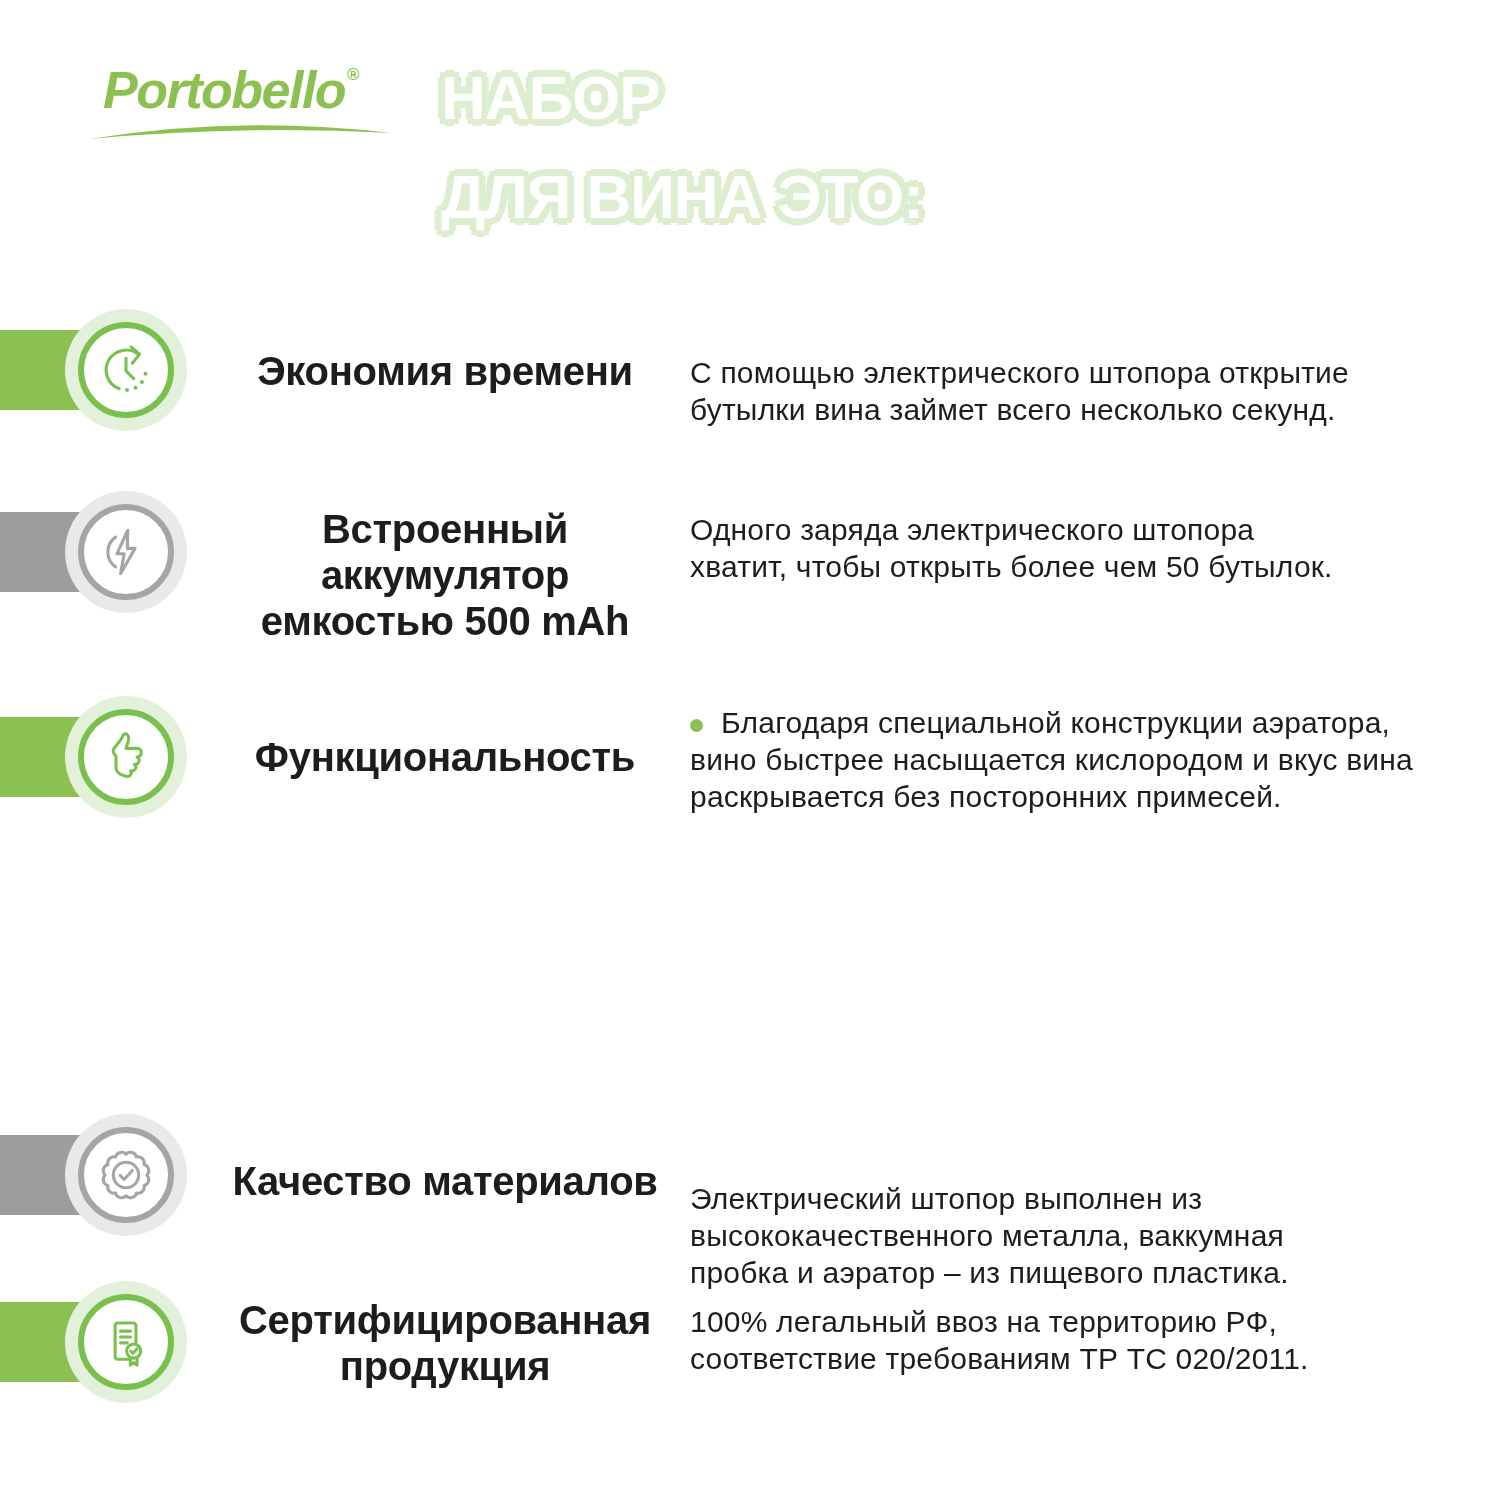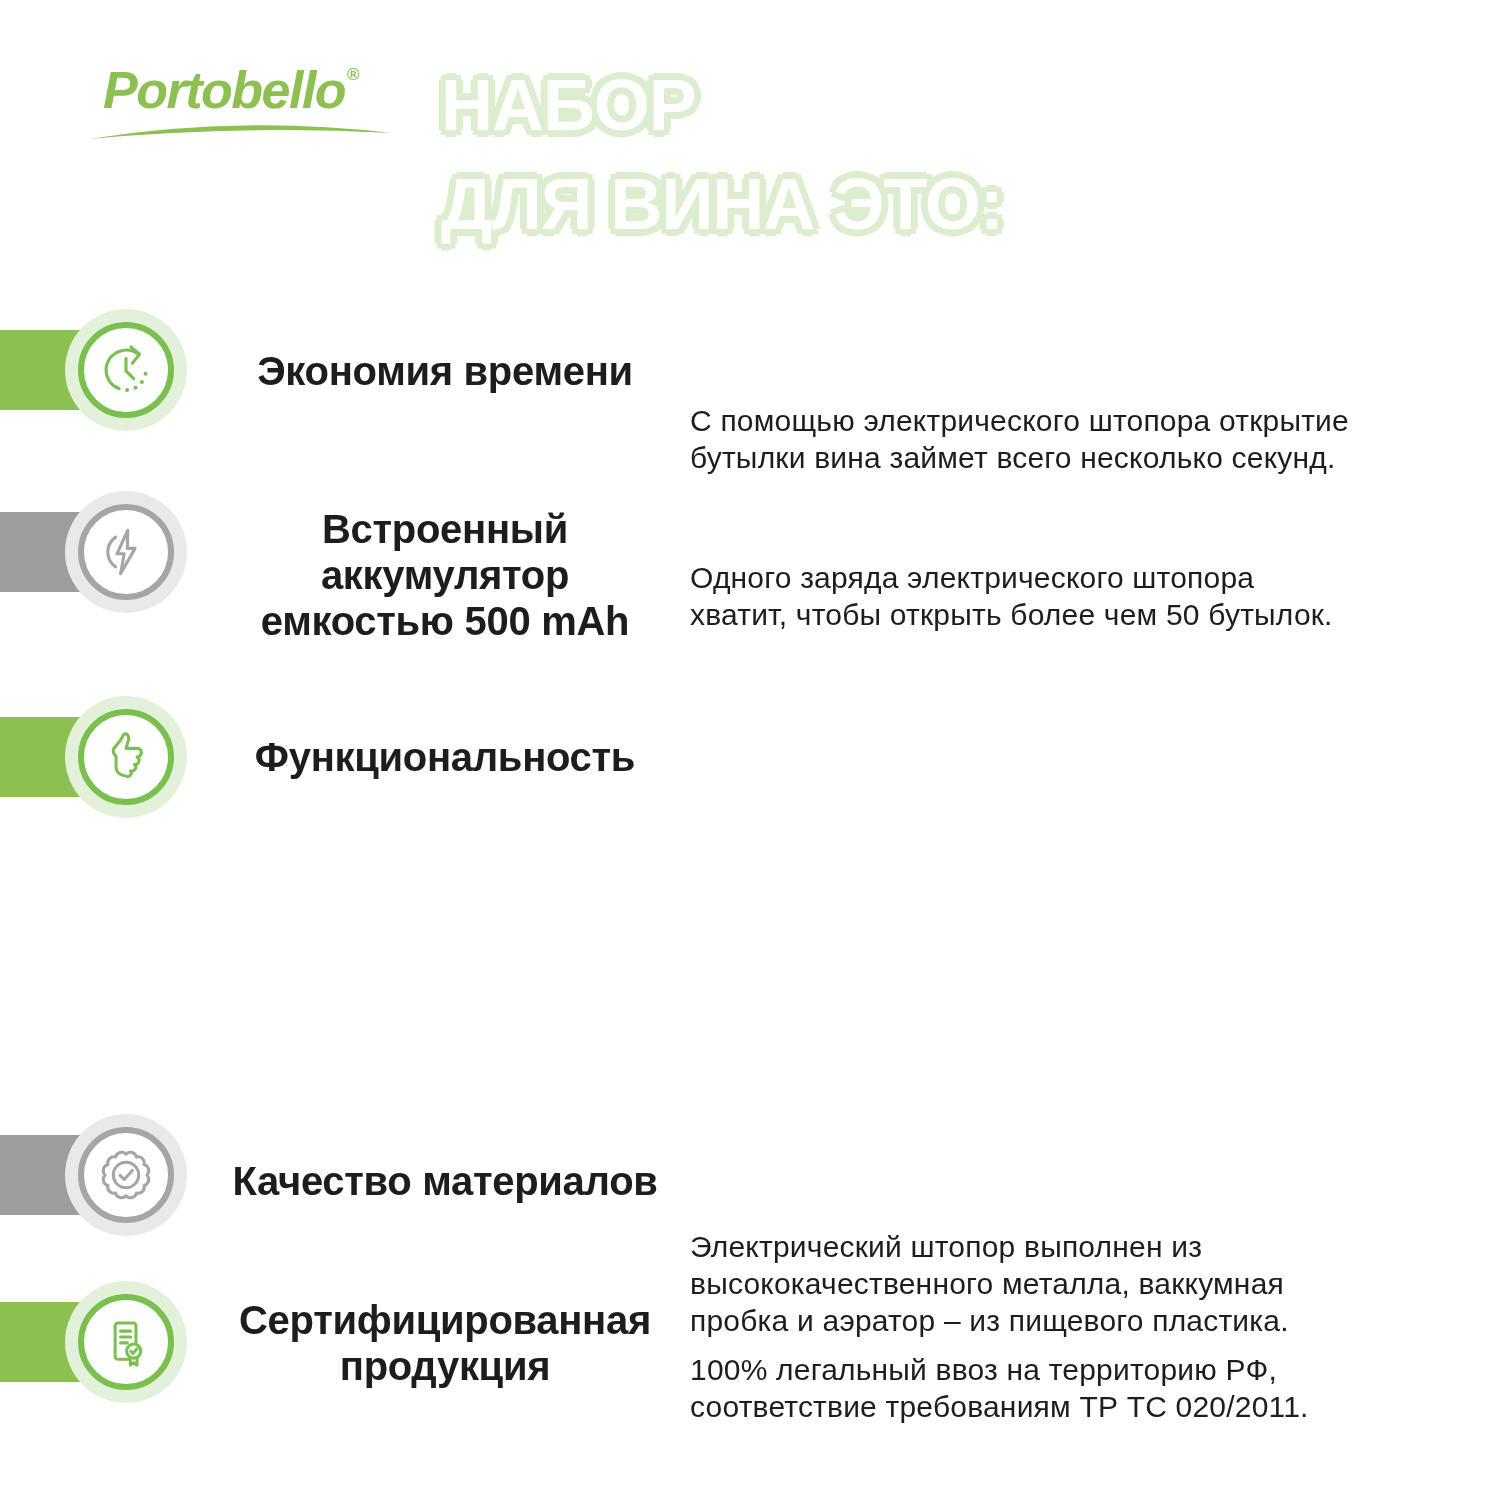--- a/index.html
+++ b/index.html
@@ -26,22 +26,22 @@
   
   .logo{position:absolute;left:103px;top:60px;}
   .logo-text{
     font-size:52px;font-weight:700;font-style:italic;
     color:var(--green);letter-spacing:-1.5px;white-space:nowrap;margin-top:12px;
   }
   .logo-reg{font-size:17px;font-weight:700;font-style:normal;vertical-align:28px;margin-left:2px;}
   .logo-swoosh{position:absolute;left:-16px;top:60px;}
 
   .main-title{
-    position:absolute;left:441px;top:56px;
-    font-size:72px;line-height:99px;font-weight:800;
+    position:absolute;left:441px;top:48px;
+    font-size:62px;line-height:99px;font-weight:800;
     letter-spacing:-1px;white-space:pre-line;
     color:#ffffff;
     -webkit-text-stroke:4.5px var(--title-stroke);
     paint-order:stroke fill;
     text-shadow:
       -7px 0 0 var(--title-glow), 7px 0 0 var(--title-glow),
       0 -7px 0 var(--title-glow), 0 7px 0 var(--title-glow),
       -5px -5px 0 var(--title-glow), 5px -5px 0 var(--title-glow),
       -5px 5px 0 var(--title-glow), 5px 5px 0 var(--title-glow);
   }
@@ -66,21 +66,21 @@
   .feature.gray .icon{stroke:var(--gray-stroke);}
   .icon{fill:none;stroke-width:3.4;stroke-linecap:round;stroke-linejoin:round;}
 
   .feature h2{
     position:absolute;left:205px;width:480px;
     font-size:40px;line-height:46px;font-weight:700;
     letter-spacing:-0.3px;white-space:pre-line;color:var(--ink);text-align:center;
   }
   .desc{position:absolute;left:690px;width:748px;}
   .desc p{
-    font-size:30px;line-height:37px;letter-spacing:0.2px;color:var(--ink);margin-top:48px;
+    font-size:30px;line-height:37px;letter-spacing:0.2px;color:var(--ink);
   }
   .desc p + p{margin-top:40px;}
   .desc .txt{white-space:pre-line;}
   .dot{
     display:inline-block;width:13px;height:13px;border-radius:50%;
     background:var(--green);margin-right:18px;vertical-align:middle;
   }
 </style>
 </head>
 <body>
@@ -137,20 +137,23 @@
 <section class="feature green" style="--cy:757px">
   <div class="bar"></div>
   <div class="halo"></div>
   <div class="ring">
     <svg class="icon" width="58" height="58" viewBox="0 0 64 64">
       <path d="M21,31 C18,29 17,25 19,22 C23,17 27,13 28.5,8.5 C29.2,6.3 32,5.8 33.5,7.5 C35,9.2 35.2,12 34.5,14.5 L32,22.5 L44,22.5 C47.5,22.5 49.5,25 48.8,28 C48.3,30.2 46.5,31.8 44.2,32 C46.3,33 47,35.5 46,37.6 C45.2,39.3 43.3,40.3 41.4,40.2 C43,41.5 43.3,43.8 42,45.6 C40.9,47.1 38.9,47.8 37,47.4 C38,48.8 37.9,50.9 36.6,52.2 C35.5,53.3 33.8,53.7 32.3,53.3 L28,52 C24,50.8 21.5,48 21,44 Z"></path>
     </svg>
   </div>
   <h2 style="top:734px">Функциональность</h2>
   <div class="desc" style="top:704px">
+    <p><span class="dot"></span><span class="txt">Благодаря специальной конструкции аэратора,
+вино быстрее насыщается кислородом и вкус вина
+раскрывается без посторонних примесей.</span></p>
   </div>
 </section>
 
 <section class="feature gray" style="--cy:1175px">
   <div class="bar"></div>
   <div class="halo"></div>
   <div class="ring">
     <svg class="icon" width="58" height="58" viewBox="0 0 64 64">
       <path d="M55,32 A6.8,6.8 0 0 1 51.9,43.5 A6.8,6.8 0 0 1 43.5,51.9 A6.8,6.8 0 0 1 32,55 A6.8,6.8 0 0 1 20.5,51.9 A6.8,6.8 0 0 1 12.1,43.5 A6.8,6.8 0 0 1 9,32 A6.8,6.8 0 0 1 12.1,20.5 A6.8,6.8 0 0 1 20.5,12.1 A6.8,6.8 0 0 1 32,9 A6.8,6.8 0 0 1 43.5,12.1 A6.8,6.8 0 0 1 51.9,20.5 A6.8,6.8 0 0 1 55,32 Z"></path>
       <circle cx="32" cy="32" r="14"></circle>

